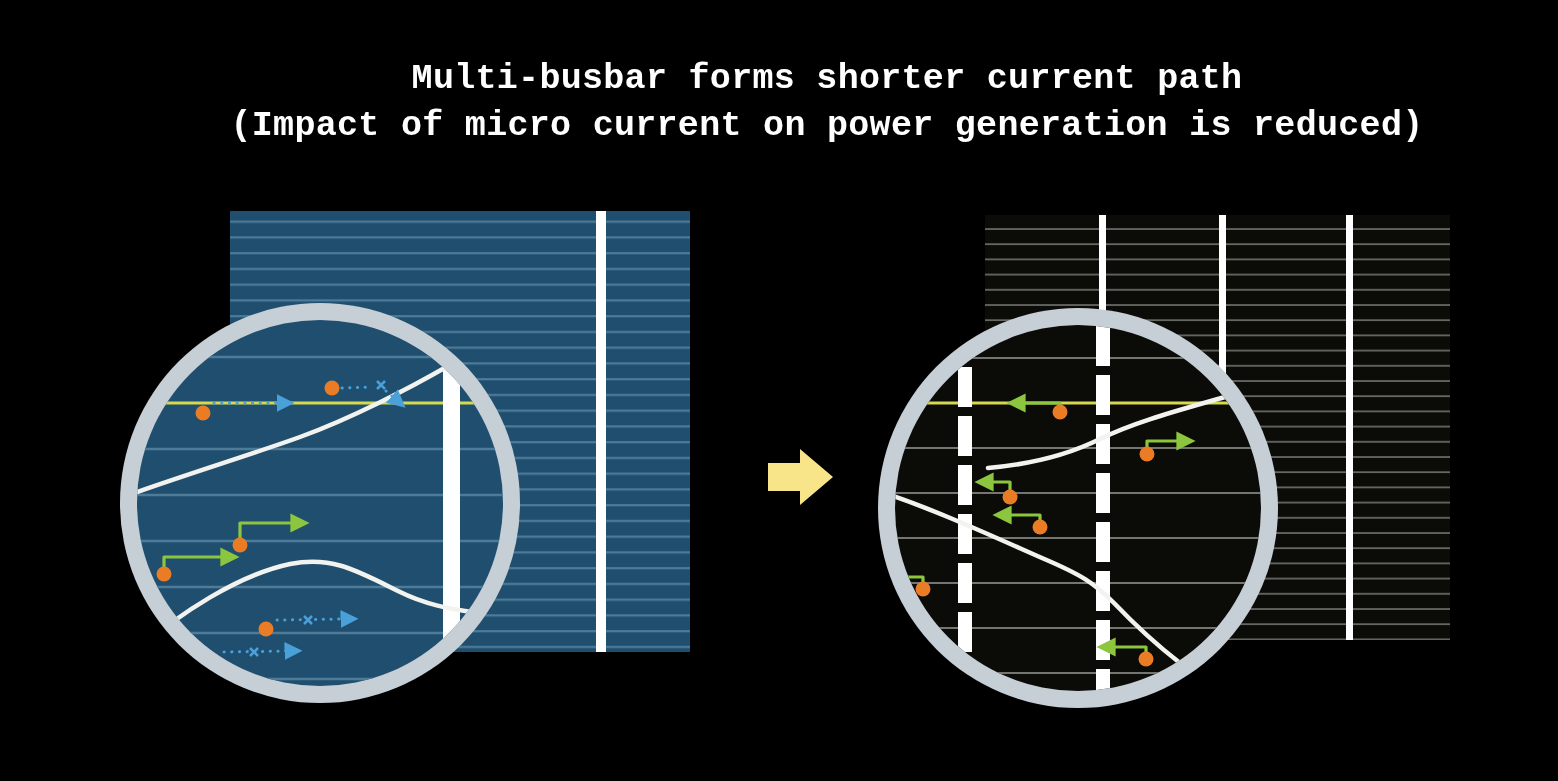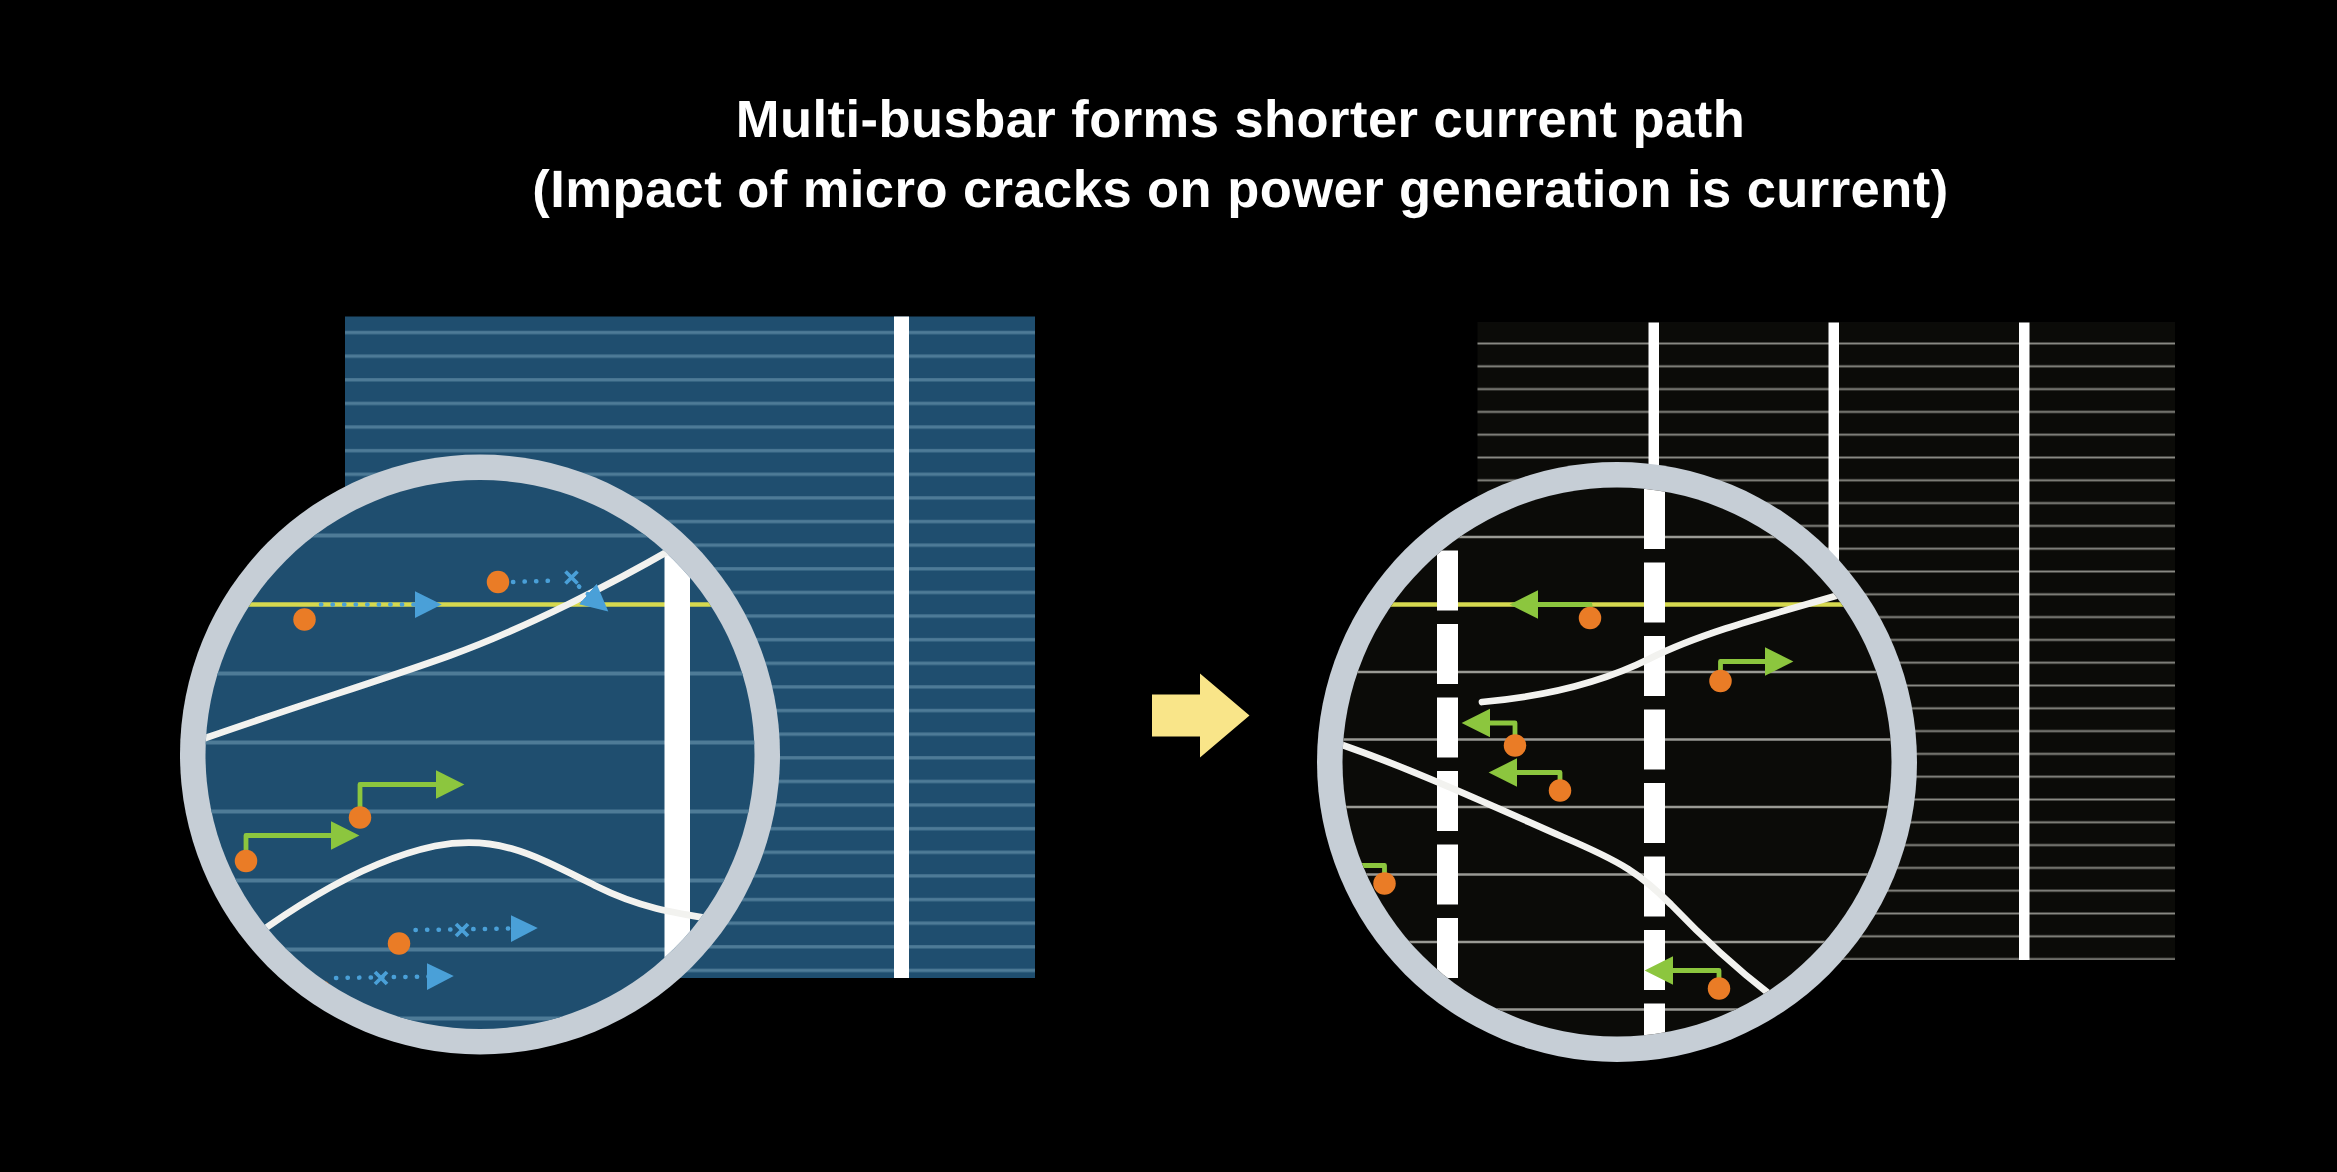--- a/index.html
+++ b/index.html
@@ -1,42 +1,42 @@
 <!DOCTYPE html>
 <html><head>
 <meta charset="utf-8">
 <style>
   html,body{margin:0;padding:0;background:#000;}
   .stage{
     position:relative;
     width:1558px;height:781px;
     background:#000;
     overflow:hidden;
-    font-family:Liberation Sans, sans-serif;
+    font-family:Liberation Mono, monospace;
   }
   .title{
     position:absolute;
     top:56px;left:96px;right:0;
     text-align:center;
     color:#ffffff;
     font-weight:700;
     font-size:35px;
     line-height:47px;
     letter-spacing:0.3px;
   }
   .diagram-svg{position:absolute;left:0;top:0;}
 </style>
 </head>
 <body>
 
 <div class="stage">
 
   <div class="title">
     <div>Multi-busbar forms shorter current path</div>
-    <div>(Impact of micro cracks on power generation is current)</div>
+    <div>(Impact of micro current on power generation is reduced)</div>
   </div>
 
   <svg class="diagram-svg" width="1558" height="781" viewBox="0 0 1558 781">
     <defs>
       <pattern id="fingersL" width="10" height="15.75" patternUnits="userSpaceOnUse">
         <line x1="0" y1="1.2" x2="10" y2="1.2" stroke="#4e7b97" stroke-width="2.2"></line>
       </pattern>
       <pattern id="fingersR" width="10" height="15.2" patternUnits="userSpaceOnUse">
         <line x1="0" y1="1" x2="10" y2="1" stroke="#8a8a84" stroke-width="1.3"></line>
       </pattern>

